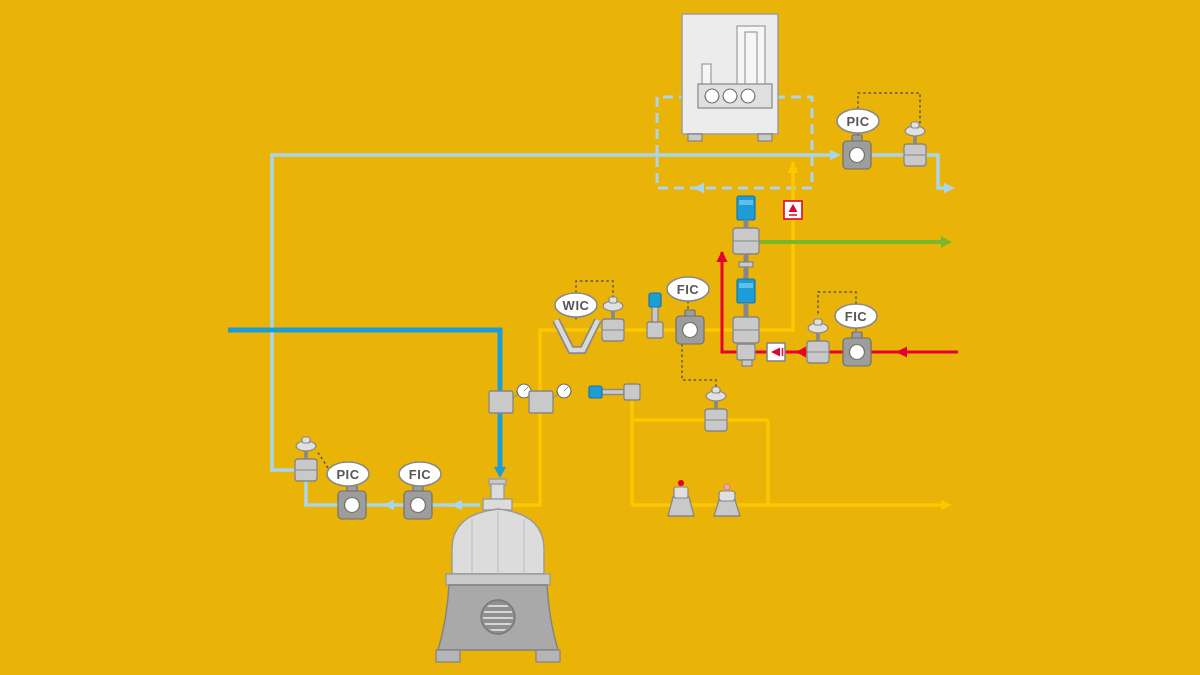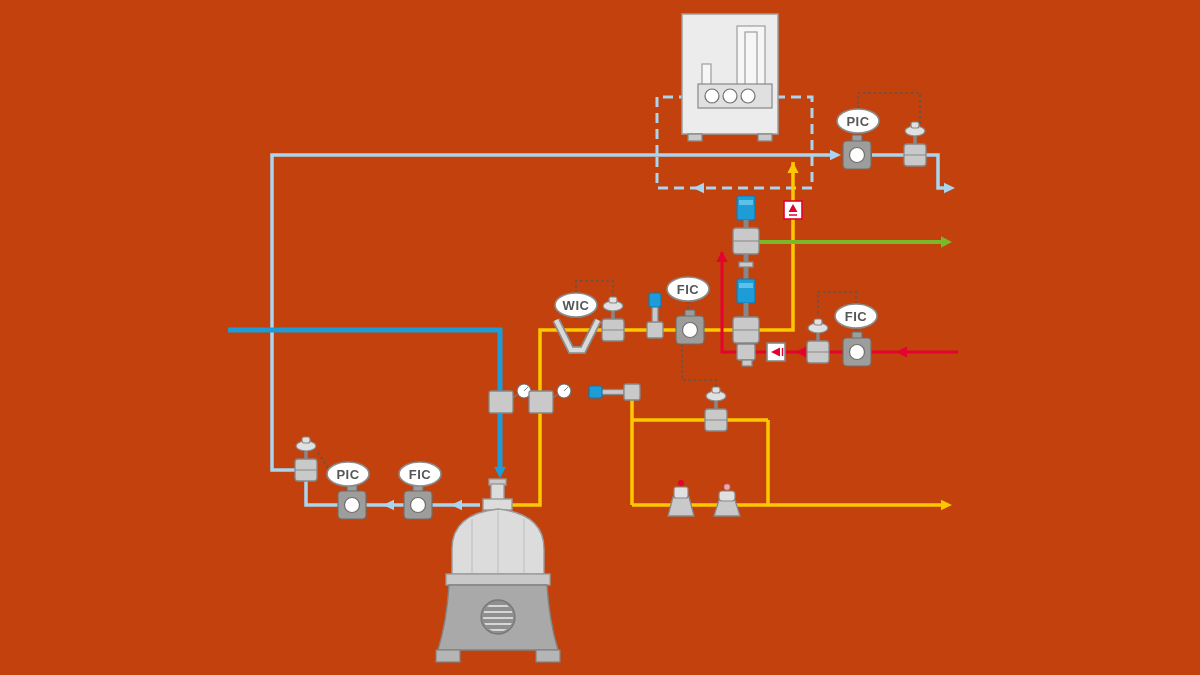--- a/index.html
+++ b/index.html
@@ -1,16 +1,16 @@
 <!DOCTYPE html>
 <html style="--lightblue: #a9d5ef; --blue: #1e9cd7; --yellow: #fdc800; --red: #e3032e; --green: #7ab829; --ctrl: #575756; --equipment_light: #e0e0e0; --equipment_mid: #c9c9c9; --equipment_dark: #9d9d9c; --outline: #878787;"><head>
 <meta charset="utf-8">
 <style>
   html,body{margin:0;padding:0;background:#fff;}
-  .stage{position:relative;width:1200px;height:675px;background:#c2410c;overflow:hidden;
+  .stage{position:relative;width:1200px;height:675px;background:#eab308;overflow:hidden;
          font-family:"Liberation Sans",sans-serif;}
   svg{display:block;}
 
   
   .pipe{fill:none;}
   .lb{stroke:var(--lightblue,#a9d5ef);stroke-width:3.5;}
   .lb-dash{stroke:var(--lightblue,#a9d5ef);stroke-width:3;stroke-dasharray:10 6;}
   .db{stroke:var(--blue,#1e9cd7);stroke-width:5;}
   .yl{stroke:var(--yellow,#fdc800);stroke-width:3.5;}
   .rd{stroke:var(--red,#e3032e);stroke-width:3;}

